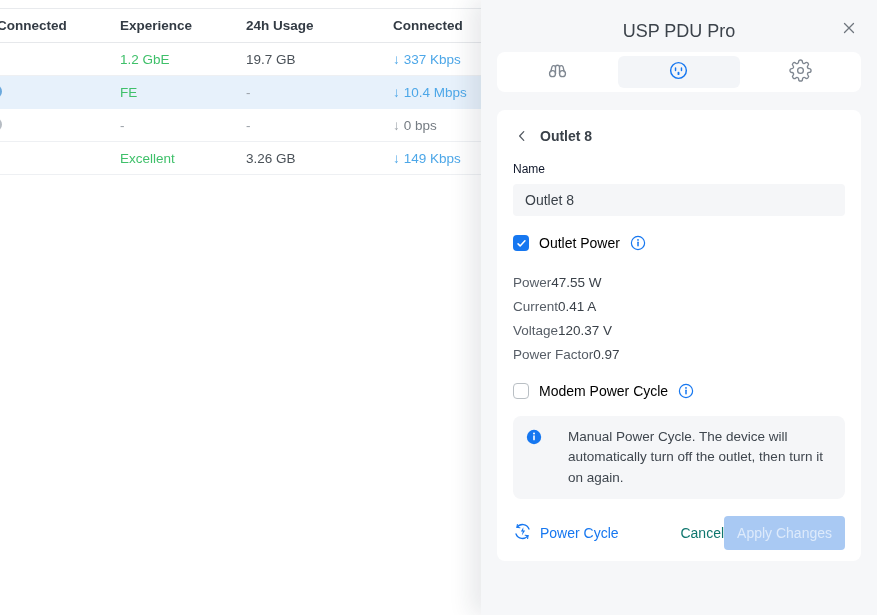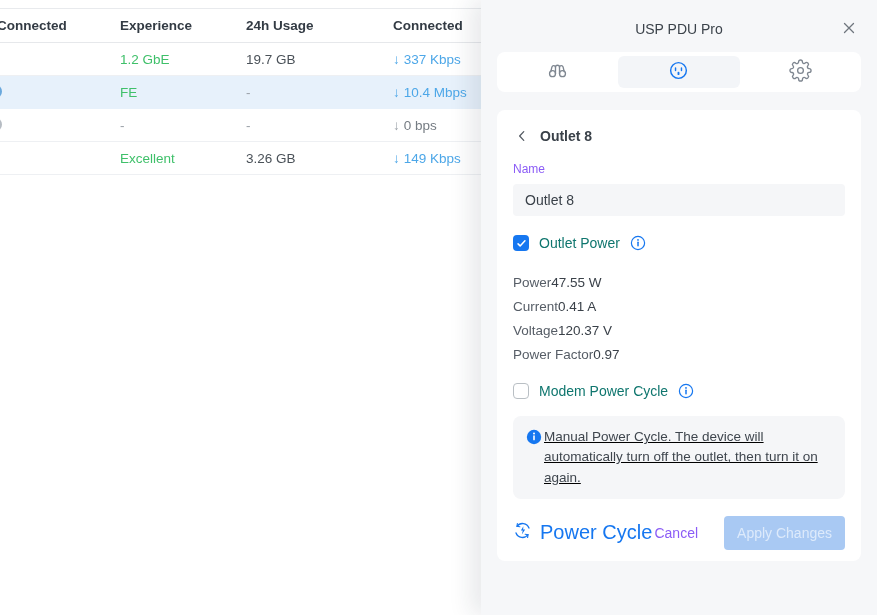--- a/index.html
+++ b/index.html
@@ -25,70 +25,70 @@
   .arr { margin-right:4px; }
   .sliver { position:absolute; left:-13px; top:8px; width:15px; height:15px;
     border-radius:50%; border:2px solid #6aa8dc; background:#fff; }
   .sliver.gray { border-color:#b6bcc3; }
 
   
   .panel { position:absolute; left:481px; top:0; width:396px; height:615px;
     background:#f6f7f9; box-shadow:-10px 0 22px rgba(30,40,60,.10); }
   .panel-header { position:relative; height:52px; }
   .panel-title { position:absolute; left:0; right:0; top:21px; text-align:center;
-    font-size:14px; color:#3c434b; }
+    font-size:18px; color:#3c434b; }
   .close-btn { position:absolute; right:20px; top:20px; width:16px; height:16px;
     cursor:pointer; color:#6f767e; }
 
   .tab-card { position:absolute; left:16px; top:52px; width:364px; height:40px;
     background:#fff; border-radius:8px; display:flex; }
   .tab { flex:1; display:flex; align-items:center; justify-content:center;
     color:#7e8690; cursor:pointer; }
   .tab.active { background:#f3f5f8; border-radius:6px; margin:4px 0; color:#1677f0; }
   .tab svg { width:23px; height:23px; }
 
   .content-card { position:absolute; left:16px; top:110px; width:364px; height:451px;
     background:#fff; border-radius:8px; padding:16px; overflow:hidden; }
 
   .back-row { display:flex; align-items:center; gap:11px; margin:2px 0 18px 2px; }
   .back-btn { width:14px; height:14px; color:#555c64; cursor:pointer; display:flex; }
   .card-heading { font-size:14px; font-weight:bold; color:#3a4149; }
 
-  .field-label { font-size:12px; color:#8b5cf6; margin-bottom:8px; }
+  .field-label { font-size:12px; color:#0f172a; margin-bottom:8px; }
   .text-input { width:100%; height:32px; background:#f5f6f8; border:none; border-radius:4px;
     padding:0 12px; font-size:14px; color:#3a4149; font-family:"Liberation Sans",sans-serif;
     outline:none; margin-bottom:19px; }
 
   .checkbox-row { display:flex; align-items:center; gap:10px; }
   .cb { width:16px; height:16px; border-radius:4px; flex:none; cursor:pointer;
     display:flex; align-items:center; justify-content:center; }
   .cb.checked { background:#1677f0; }
   .cb.unchecked { background:#fff; border:1px solid #b9bfc4; }
-  .cb-label { font-size:14px; color:#0f766e; }
+  .cb-label { font-size:14px; color:#000000; }
   .info-icon { width:16px; height:16px; color:#1677f0; display:flex; cursor:pointer; }
 
   .metrics { margin:20px 0 18px; }
   .metric-row { display:flex; justify-content:flex-start; align-items:center; height:22px;
     margin-bottom:2px; }
   .metric-label { font-size:13.5px; color:#565d66; }
   .metric-value { font-size:13.5px; color:#3a4149; }
 
   .modem-row { margin-bottom:17px; }
 
-  .note-box { background:#f5f6f8; border-radius:8px; padding:11px 13px; display:flex; gap:2px;
-    margin-bottom:17px;text-decoration:underline; }
+  .note-box { background:#f5f6f8; border-radius:8px; padding:11px 13px; display:flex; gap:26px;
+    margin-bottom:17px; }
   .note-ico { width:16px; height:16px; flex:none; margin-top:2px; }
   .note-text { font-size:13.5px; color:#3f464e; line-height:1.5; }
 
   .actions { display:flex; align-items:center; }
-  .link-btn { display:flex; align-items:center; gap:8px; color:#1677f0; font-size:20px;
+  .link-btn { display:flex; align-items:center; gap:8px; color:#1677f0; font-size:14px;
     cursor:pointer;text-align:right; }
   .link-btn svg { width:19px; height:19px; }
   .spacer { flex:1; }
-  .cancel-btn { font-size:14px; color:#8b5cf6; cursor:pointer; margin-right:26px; }
+  .cancel-btn { font-size:14px; color:#0f766e; cursor:pointer; }
   .apply-btn { height:34px; padding:0 13px; background:#a9c9f3; color:#ddeafb;
     border:none; border-radius:4px; font-size:14px; font-family:"Liberation Sans",sans-serif;
     cursor:default; }
 </style>
 </head>
 <body>
 
 <div class="stage">
 
   <div class="left-region">

